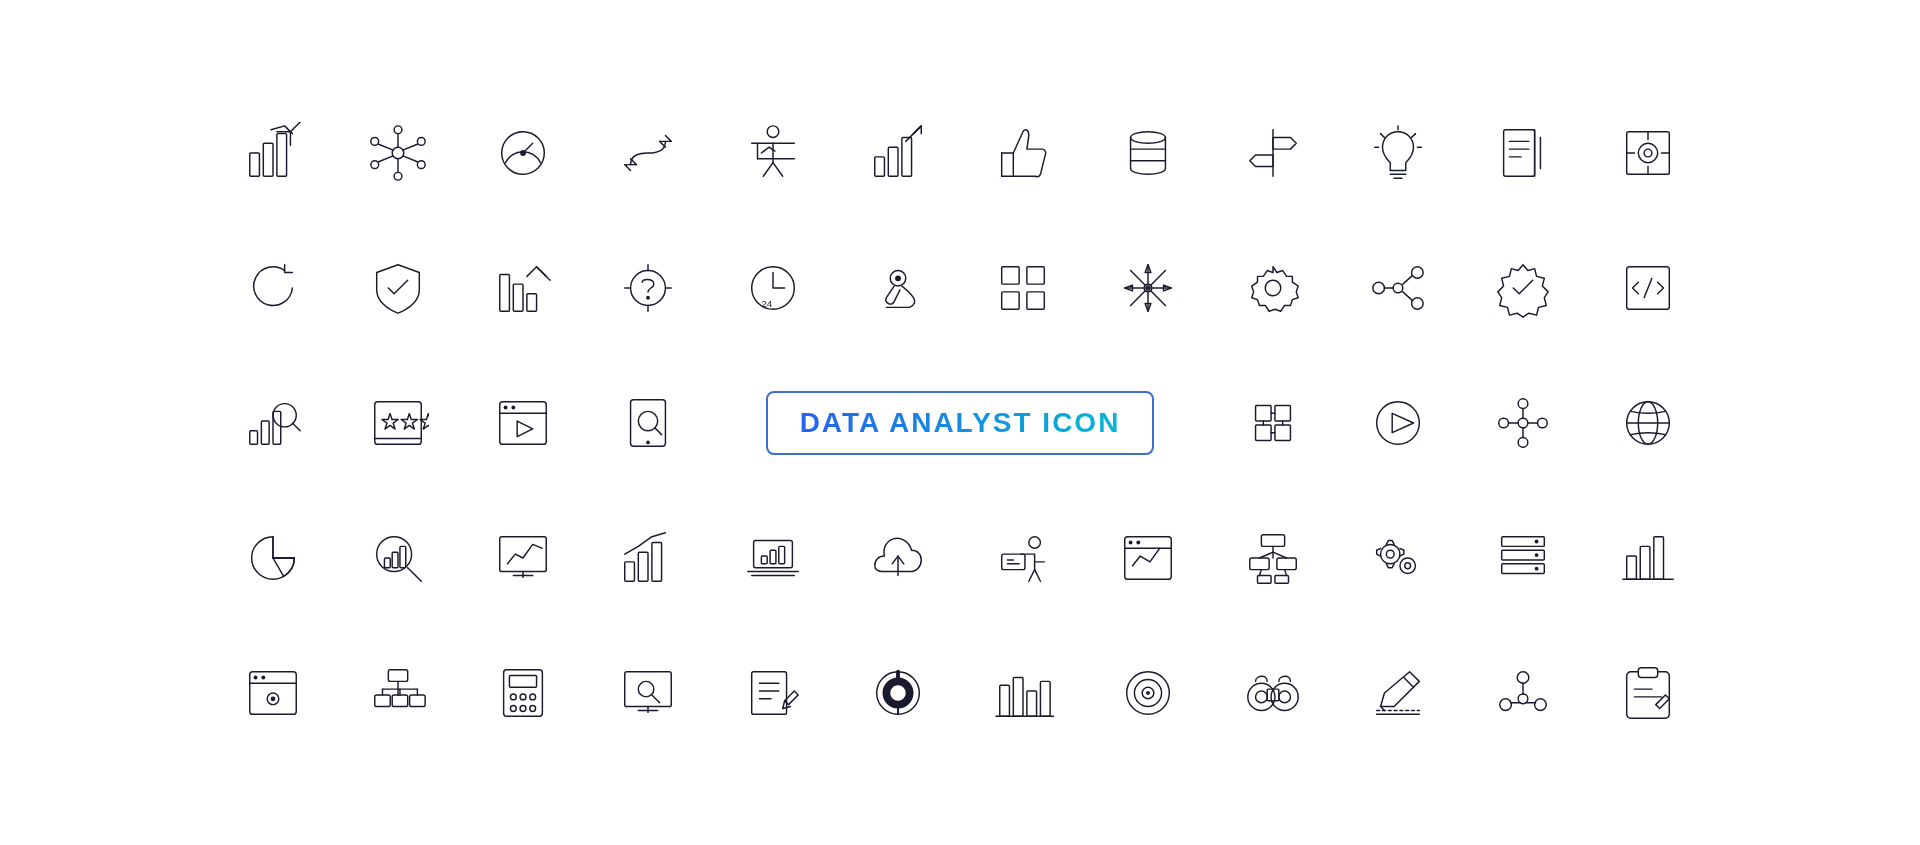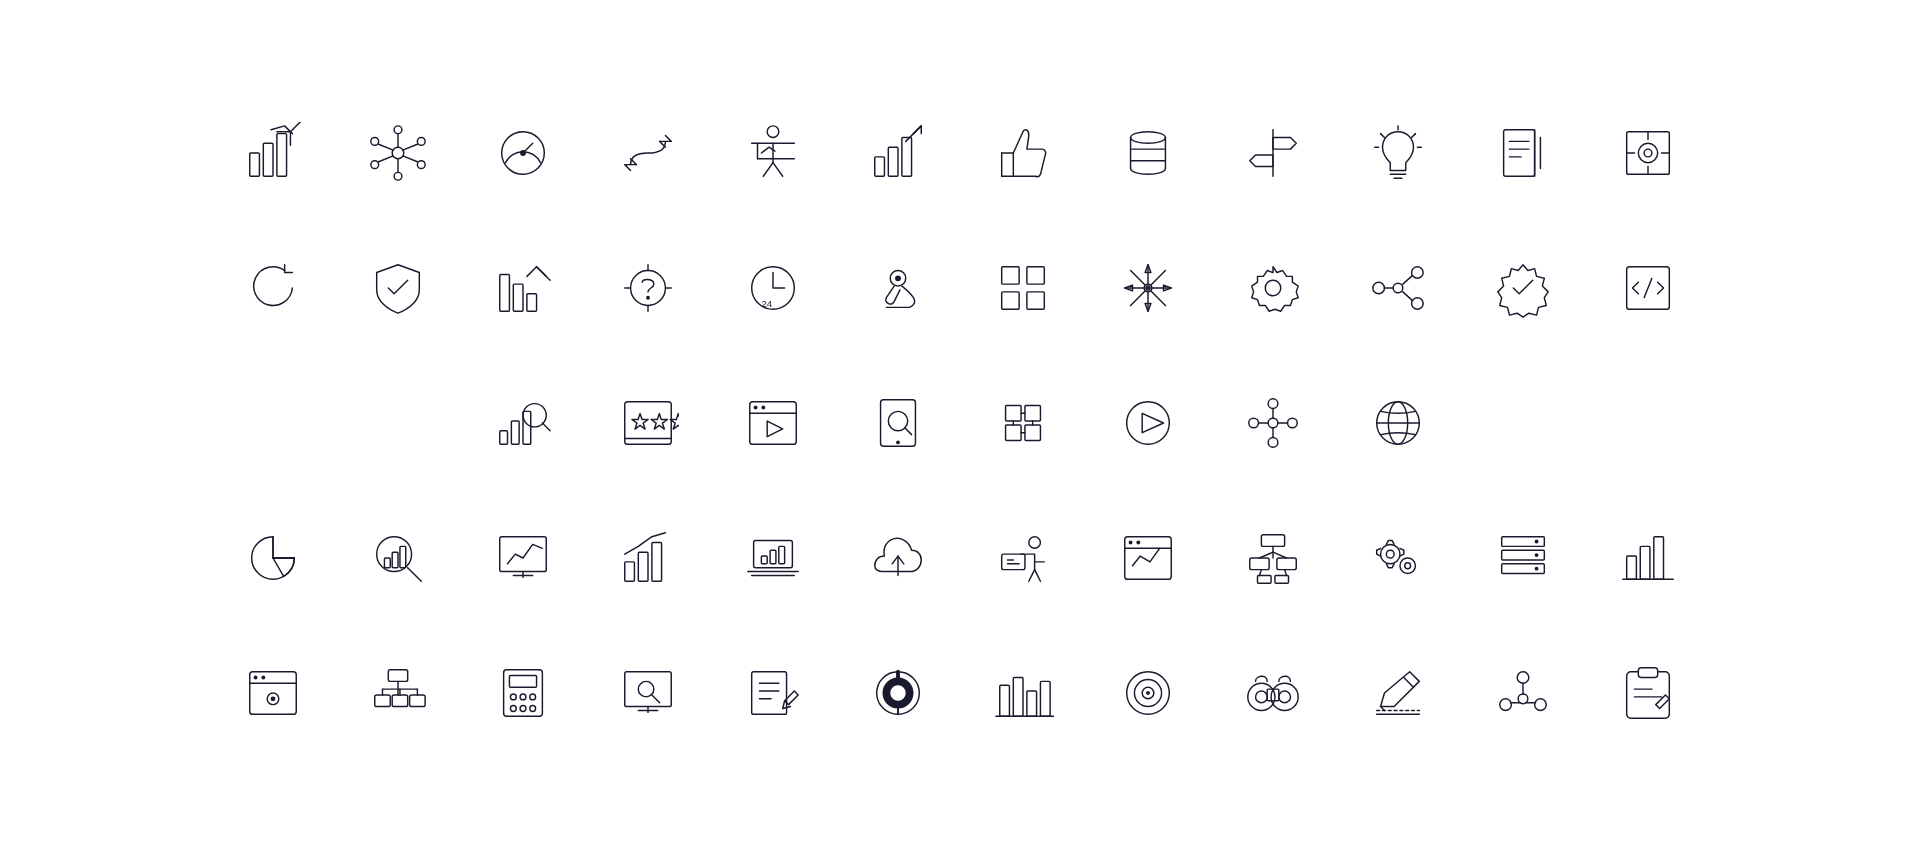--- a/index.html
+++ b/index.html
@@ -357,20 +357,25 @@
 
     <div class="icon-cell">
       <svg viewBox="0 0 64 64">
           <rect x="14" y="8" width="36" height="48" rx="3"></rect>
           <circle cx="32" cy="30" r="10"></circle>
           <line x1="39" y1="37" x2="46" y2="44"></line>
           <circle cx="32" cy="52" r="2" fill="#1a1a2e" stroke="none"></circle>
         </svg>
     </div>
 
+    <div class="title-cell">
+      <div class="title-box">
+        <span class="title-text">DATA ANALYST ICON</span>
+      </div>
+    </div>
 
     <div class="icon-cell">
       <svg viewBox="0 0 64 64">
           <rect x="14" y="14" width="16" height="16" rx="1"></rect>
           <rect x="34" y="14" width="16" height="16" rx="1"></rect>
           <rect x="14" y="34" width="16" height="16" rx="1"></rect>
           <rect x="34" y="34" width="16" height="16" rx="1"></rect>
           <line x1="30" y1="22" x2="34" y2="22"></line>
           <line x1="22" y1="30" x2="22" y2="34"></line>
           <line x1="42" y1="30" x2="42" y2="34"></line>

